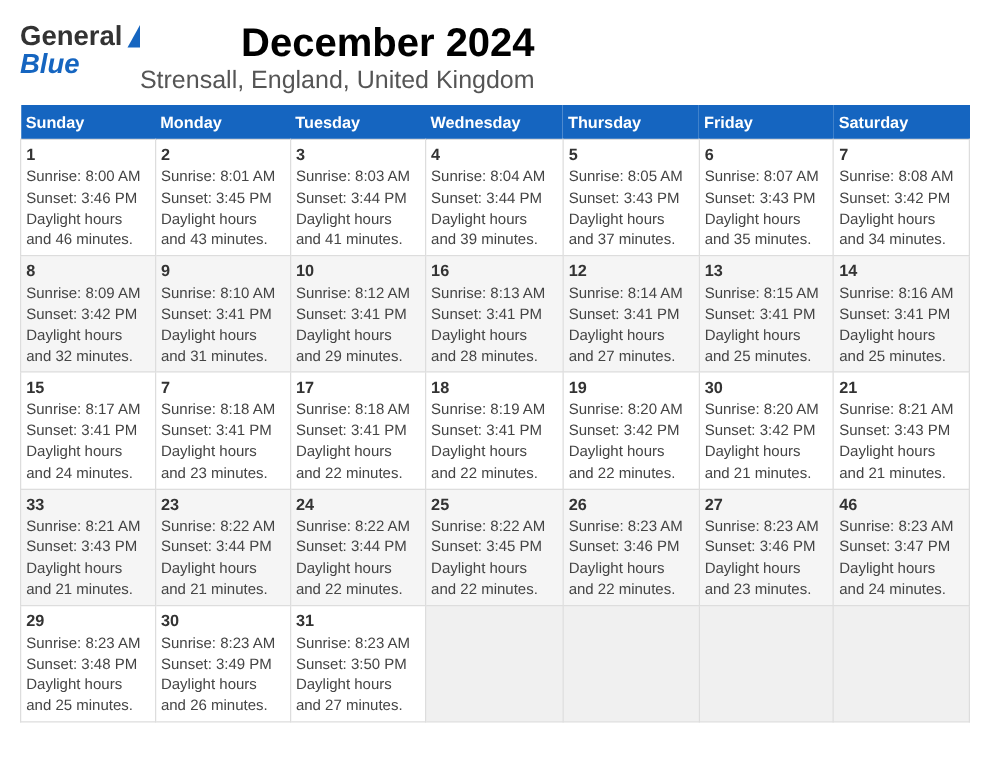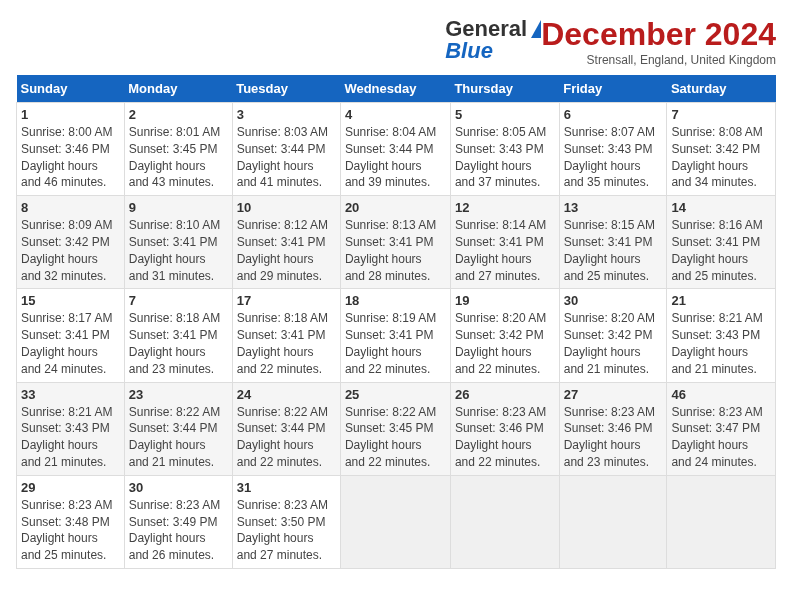--- a/index.html
+++ b/index.html
@@ -5,43 +5,43 @@
     * { box-sizing: border-box; margin: 0; padding: 0; }
     body {
       font-family: Arial, sans-serif;
       background: #fff;
       width: 792px;
       min-height: 612px;
       padding: 16px;
     }
     .header {
       display: flex;
-      justify-content: flex-end;
+      justify-content: flex-start;
       align-items: flex-start;
       margin-bottom: 8px;
     }
     .logo {
       display: flex;
       flex-direction: column;
       align-items: flex-start;
     }
     .logo-icon {
       display: inline-flex;
       align-items: center;
     }
     .title-block {
       text-align: right;
     }
     .title-block h1 {
       font-size: 32px;
       font-weight: bold;
-      color: #b91c1c;
+      color: #000000;
     }
     .title-block h2 {
-      font-size: 12px;
+      font-size: 20px;
       font-weight: normal;
       color: #555;
     }
     table {
       width: 100%;
       border-collapse: collapse;
       font-size: 11px;
     }
     thead tr th {
       background-color: #1565C0;
@@ -128,21 +128,21 @@
         <td><span class="day-num">7</span>
 <span class="day-info">Sunrise: 8:08 AM<br>Sunset: 3:42 PM<br>Daylight hours<br>and 34 minutes.</span></td>
       </tr>
       <tr>
         <td><span class="day-num">8</span>
 <span class="day-info">Sunrise: 8:09 AM<br>Sunset: 3:42 PM<br>Daylight hours<br>and 32 minutes.</span></td>
         <td><span class="day-num">9</span>
 <span class="day-info">Sunrise: 8:10 AM<br>Sunset: 3:41 PM<br>Daylight hours<br>and 31 minutes.</span></td>
         <td><span class="day-num">10</span>
 <span class="day-info">Sunrise: 8:12 AM<br>Sunset: 3:41 PM<br>Daylight hours<br>and 29 minutes.</span></td>
-        <td><span class="day-num">20</span>
+        <td><span class="day-num">16</span>
 <span class="day-info">Sunrise: 8:13 AM<br>Sunset: 3:41 PM<br>Daylight hours<br>and 28 minutes.</span></td>
         <td><span class="day-num">12</span>
 <span class="day-info">Sunrise: 8:14 AM<br>Sunset: 3:41 PM<br>Daylight hours<br>and 27 minutes.</span></td>
         <td><span class="day-num">13</span>
 <span class="day-info">Sunrise: 8:15 AM<br>Sunset: 3:41 PM<br>Daylight hours<br>and 25 minutes.</span></td>
         <td><span class="day-num">14</span>
 <span class="day-info">Sunrise: 8:16 AM<br>Sunset: 3:41 PM<br>Daylight hours<br>and 25 minutes.</span></td>
       </tr>
       <tr>
         <td><span class="day-num">15</span>

